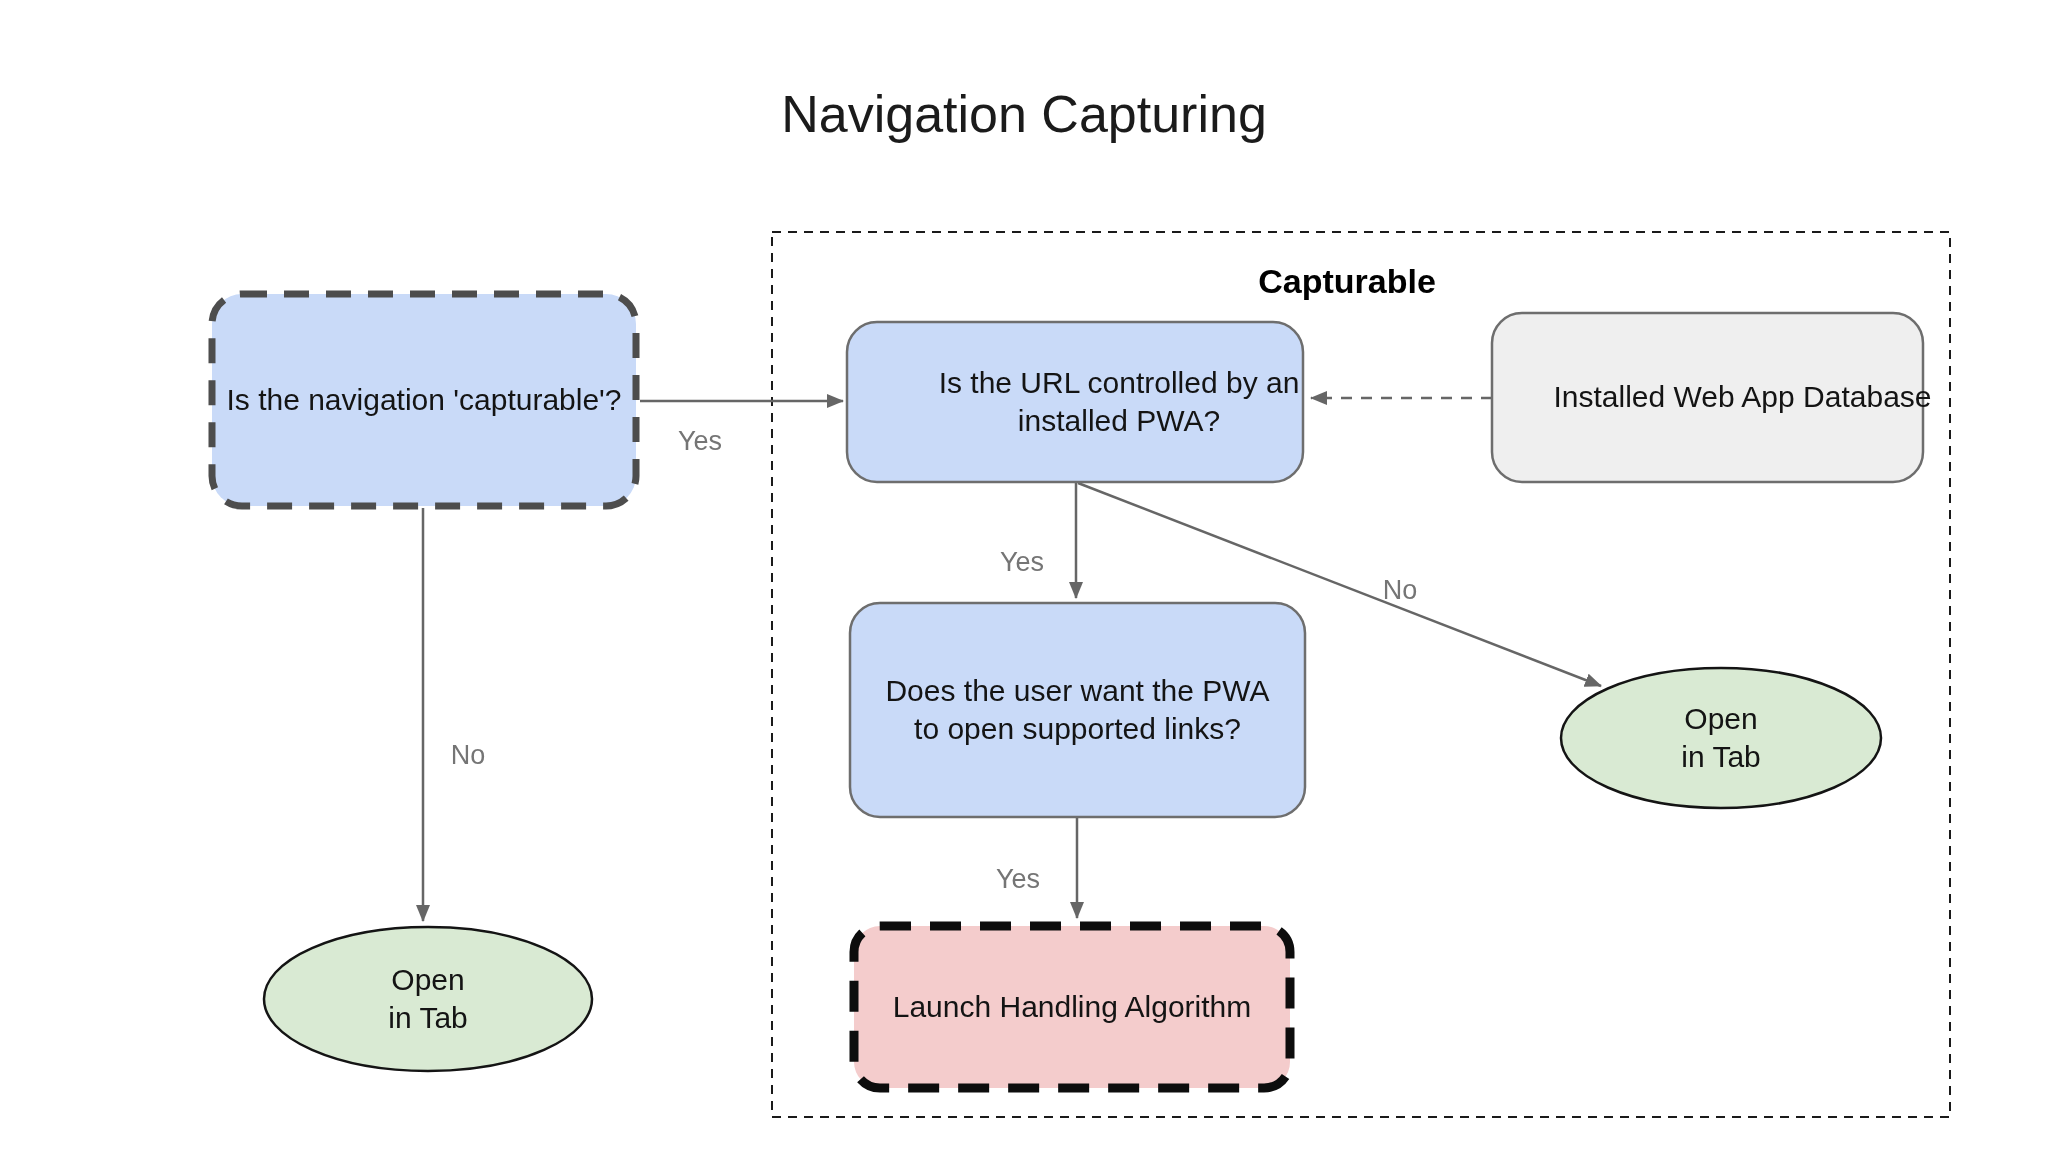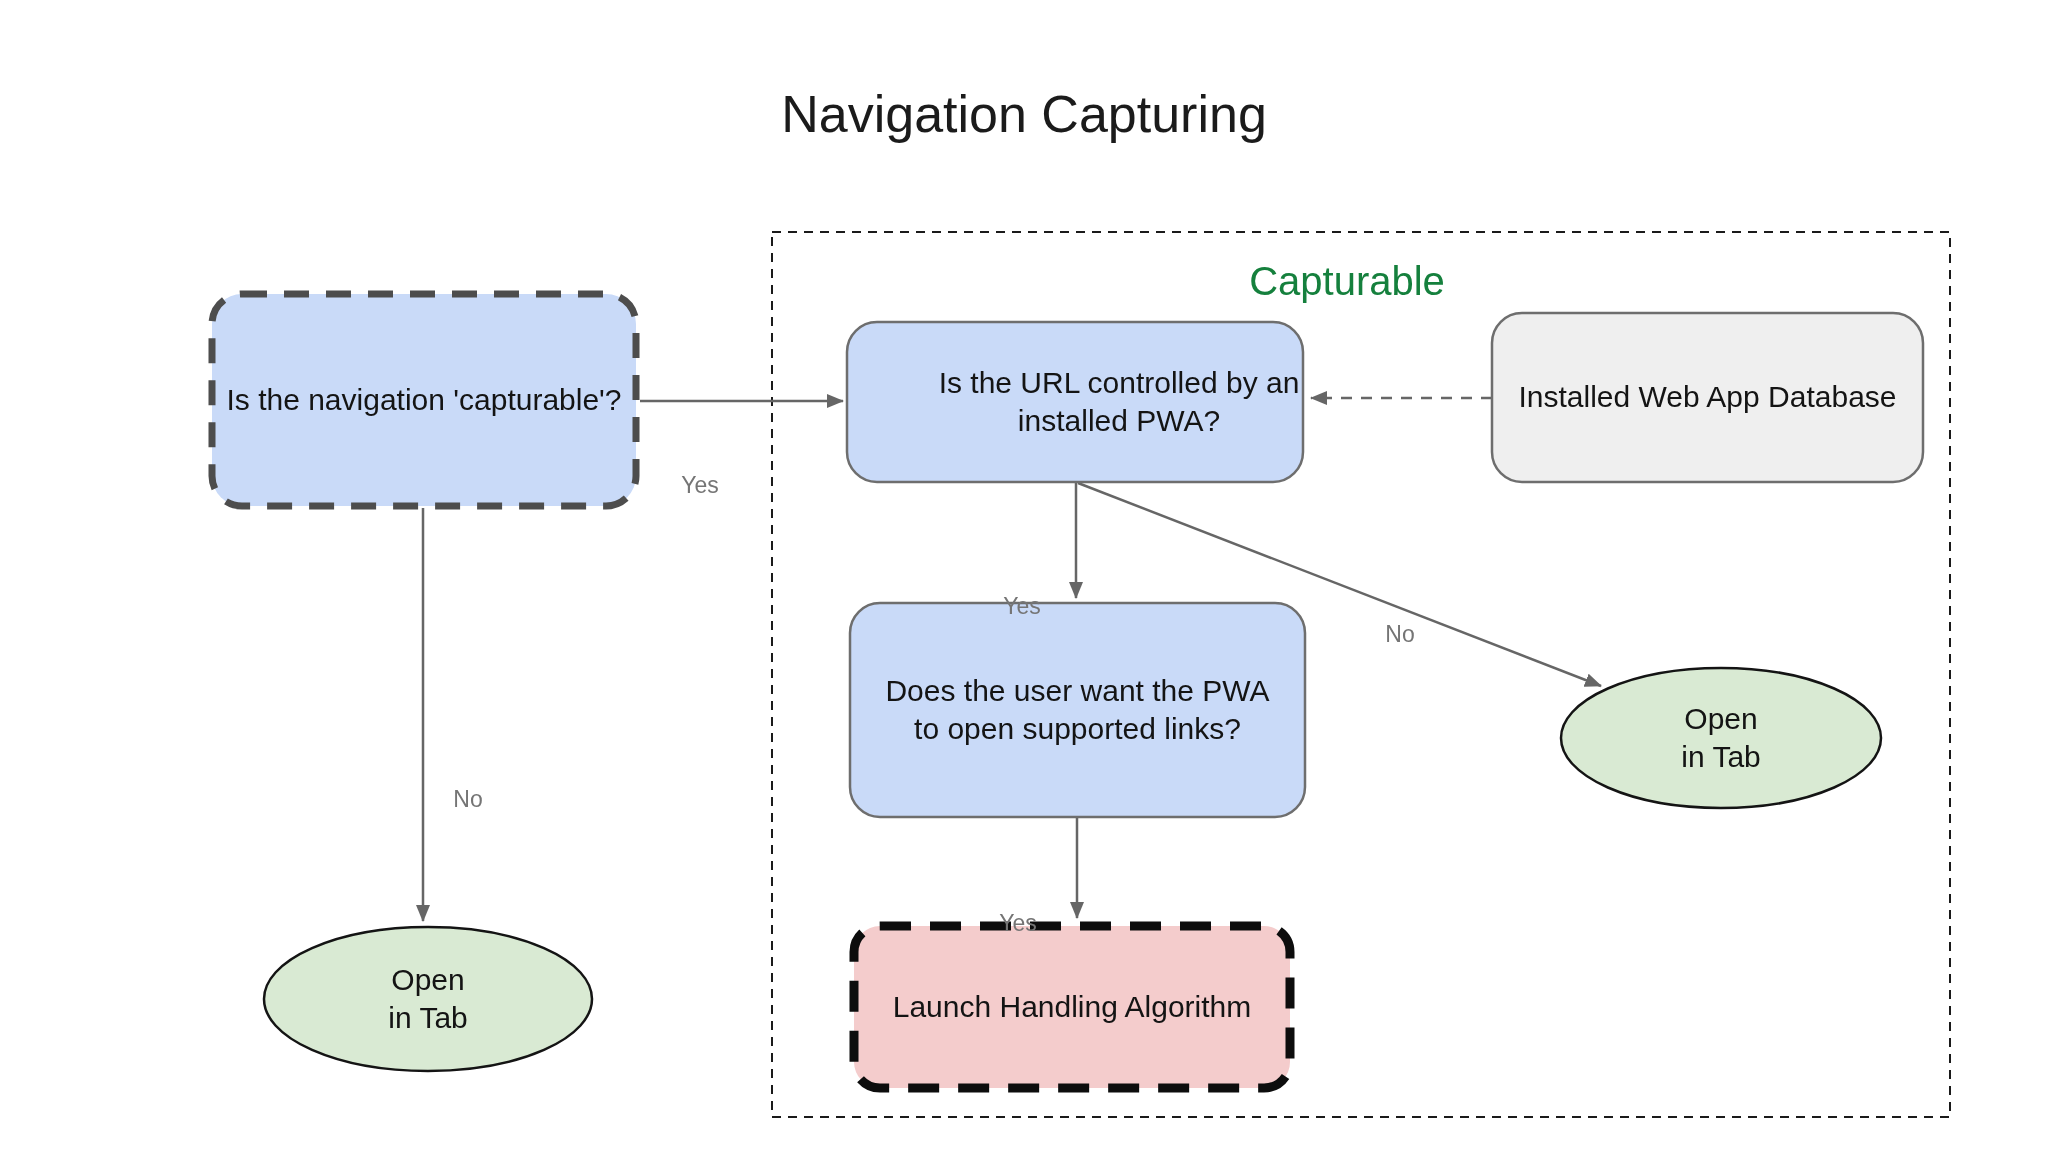--- a/index.html
+++ b/index.html
@@ -1,26 +1,26 @@
 <!DOCTYPE html>
 <html><head>
 <meta charset="utf-8">
 <style>
   html,body{margin:0;padding:0;background:#ffffff;}
   body{width:2048px;height:1152px;overflow:hidden;font-family:"Liberation Sans",sans-serif;}
   .stage{position:relative;width:2048px;height:1152px;background:#ffffff;}
   .shapes{position:absolute;left:0;top:0;width:2048px;height:1152px;z-index:1;}
   .title{position:absolute;left:0;top:84px;width:2048px;text-align:center;font-size:52px;
          font-weight:400;color:#1b1b1b;letter-spacing:0px;z-index:2;margin:0;}
-  .group-label{position:absolute;z-index:2;font-size:40px;color:#15803d;
-               transform:translate(-50%,-50%);white-space:nowrap;}
+  .group-label{position:absolute;z-index:2;font-size:34px;color:#000000;
+               transform:translate(-50%,-50%);white-space:nowrap;font-weight:bold;}
   .node-text{position:absolute;z-index:2;display:flex;align-items:center;justify-content:center;
              text-align:center;font-size:30px;line-height:1.27;color:#141414;white-space:pre-line;}
-  .edge-label{position:absolute;z-index:2;font-size:23px;color:#757575;
-              transform:translate(-50%,-50%);white-space:nowrap;margin-top:44px;}
+  .edge-label{position:absolute;z-index:2;font-size:27px;color:#757575;
+              transform:translate(-50%,-50%);white-space:nowrap;}
 </style>
 </head>
 <body>
 
 <div class="stage">
 
   <svg class="shapes" viewBox="0 0 2048 1152">
     <defs>
       <marker id="arrow" markerUnits="userSpaceOnUse" markerWidth="18" markerHeight="14" refX="16" refY="7" orient="auto">
         <path d="M0,0 L17,7 L0,14 Z" fill="#666666"></path>
@@ -52,21 +52,21 @@
   </svg>
 
   <h1 class="title">Navigation Capturing</h1>
 
   <div class="group-label" style="left:1347px;top:281px;">Capturable</div>
 
   <div class="node-text" style="left:212px;top:294px;width:424px;height:212px;">Is the navigation 'capturable'?</div>
 
   <div class="node-text" style="left:847px;top:322px;width:456px;height:160px;padding-left:44px;">Is the URL controlled by an installed PWA?</div>
 
-  <div class="node-text" style="left:1492px;top:313px;width:431px;height:169px;">Installed Web App Database</div>
+  <div class="node-text" style="left:1527px;top:313px;width:431px;height:169px;">Installed Web App Database</div>
 
   <div class="node-text" style="left:850px;top:603px;width:455px;height:214px;padding:10px 30px;box-sizing:border-box;">Does the user want the PWA to open supported links?</div>
 
   <div class="node-text" style="left:854px;top:926px;width:436px;height:162px;">Launch Handling Algorithm</div>
 
   <div class="node-text" style="left:264px;top:927px;width:328px;height:144px;">Open
 in Tab</div>
 
   <div class="node-text" style="left:1561px;top:668px;width:320px;height:140px;">Open
 in Tab</div>

